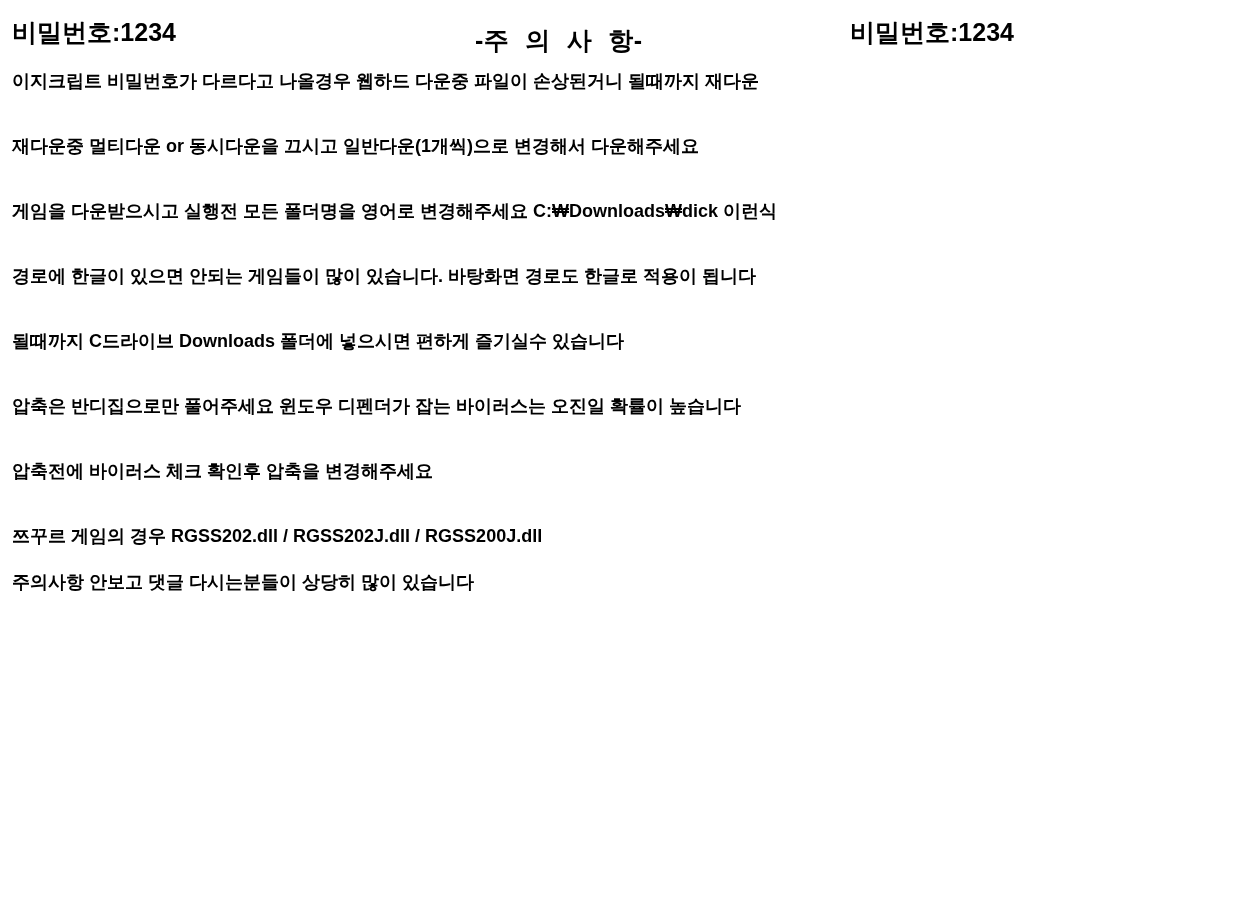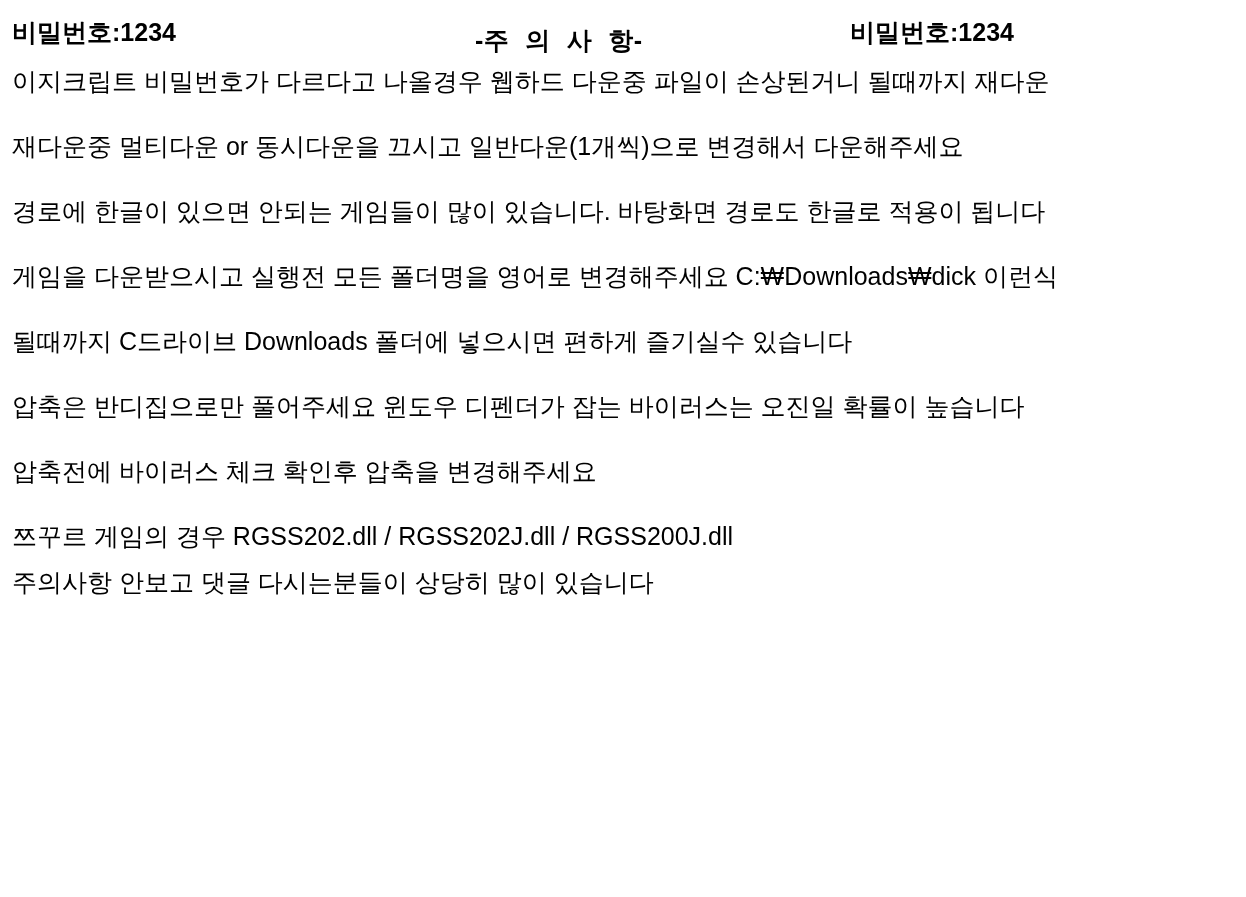--- a/index.html
+++ b/index.html
@@ -53,22 +53,22 @@
     left: 840px;
     top: 0;
     white-space: nowrap;
   }
 
   
   .body-block {
     margin-top: 12px;
   }
   .line {
-    font-weight: normal;
-    font-size: 25px;
+    font-weight: bold;
+    font-size: 18px;
     line-height: 30px;
     white-space: nowrap;
     margin: 0 0 35px 2px;
   }
   .line.tight {
     margin-bottom: 16px;
   }
   .line.last {
     margin-bottom: 17px;
   }
@@ -84,22 +84,22 @@
     <div class="header-center">
       <span>-주</span><span class="sp"></span><span>의</span><span class="sp"></span><span>사</span><span class="sp"></span><span>항-</span>
     </div>
 
     <div class="header-right">비밀번호:1234</div>
   </div>
 
   <div class="body-block">
     <p class="line">이지크립트 비밀번호가 다르다고 나올경우 웹하드 다운중 파일이 손상된거니 될때까지 재다운</p>
     <p class="line">재다운중 멀티다운 or 동시다운을 끄시고 일반다운(1개씩)으로 변경해서 다운해주세요</p>
+    <p class="line">게임을 다운받으시고 실행전 모든 폴더명을 영어로 변경해주세요 C:₩Downloads₩dick 이런식</p>
     <p class="line">경로에 한글이 있으면 안되는 게임들이 많이 있습니다. 바탕화면 경로도 한글로 적용이 됩니다</p>
-    <p class="line">게임을 다운받으시고 실행전 모든 폴더명을 영어로 변경해주세요 C:₩Downloads₩dick 이런식</p>
     <p class="line">될때까지 C드라이브 Downloads 폴더에 넣으시면 편하게 즐기실수 있습니다</p>
     <p class="line">압축은 반디집으로만 풀어주세요 윈도우 디펜더가 잡는 바이러스는 오진일 확률이 높습니다</p>
     <p class="line">압축전에 바이러스 체크 확인후 압축을 변경해주세요</p>
     <p class="line tight">쯔꾸르 게임의 경우 RGSS202.dll / RGSS202J.dll / RGSS200J.dll</p>
     <p class="line last">주의사항 안보고 댓글 다시는분들이 상당히 많이 있습니다</p>
   </div>
 
 </div>
 
 </body></html>

